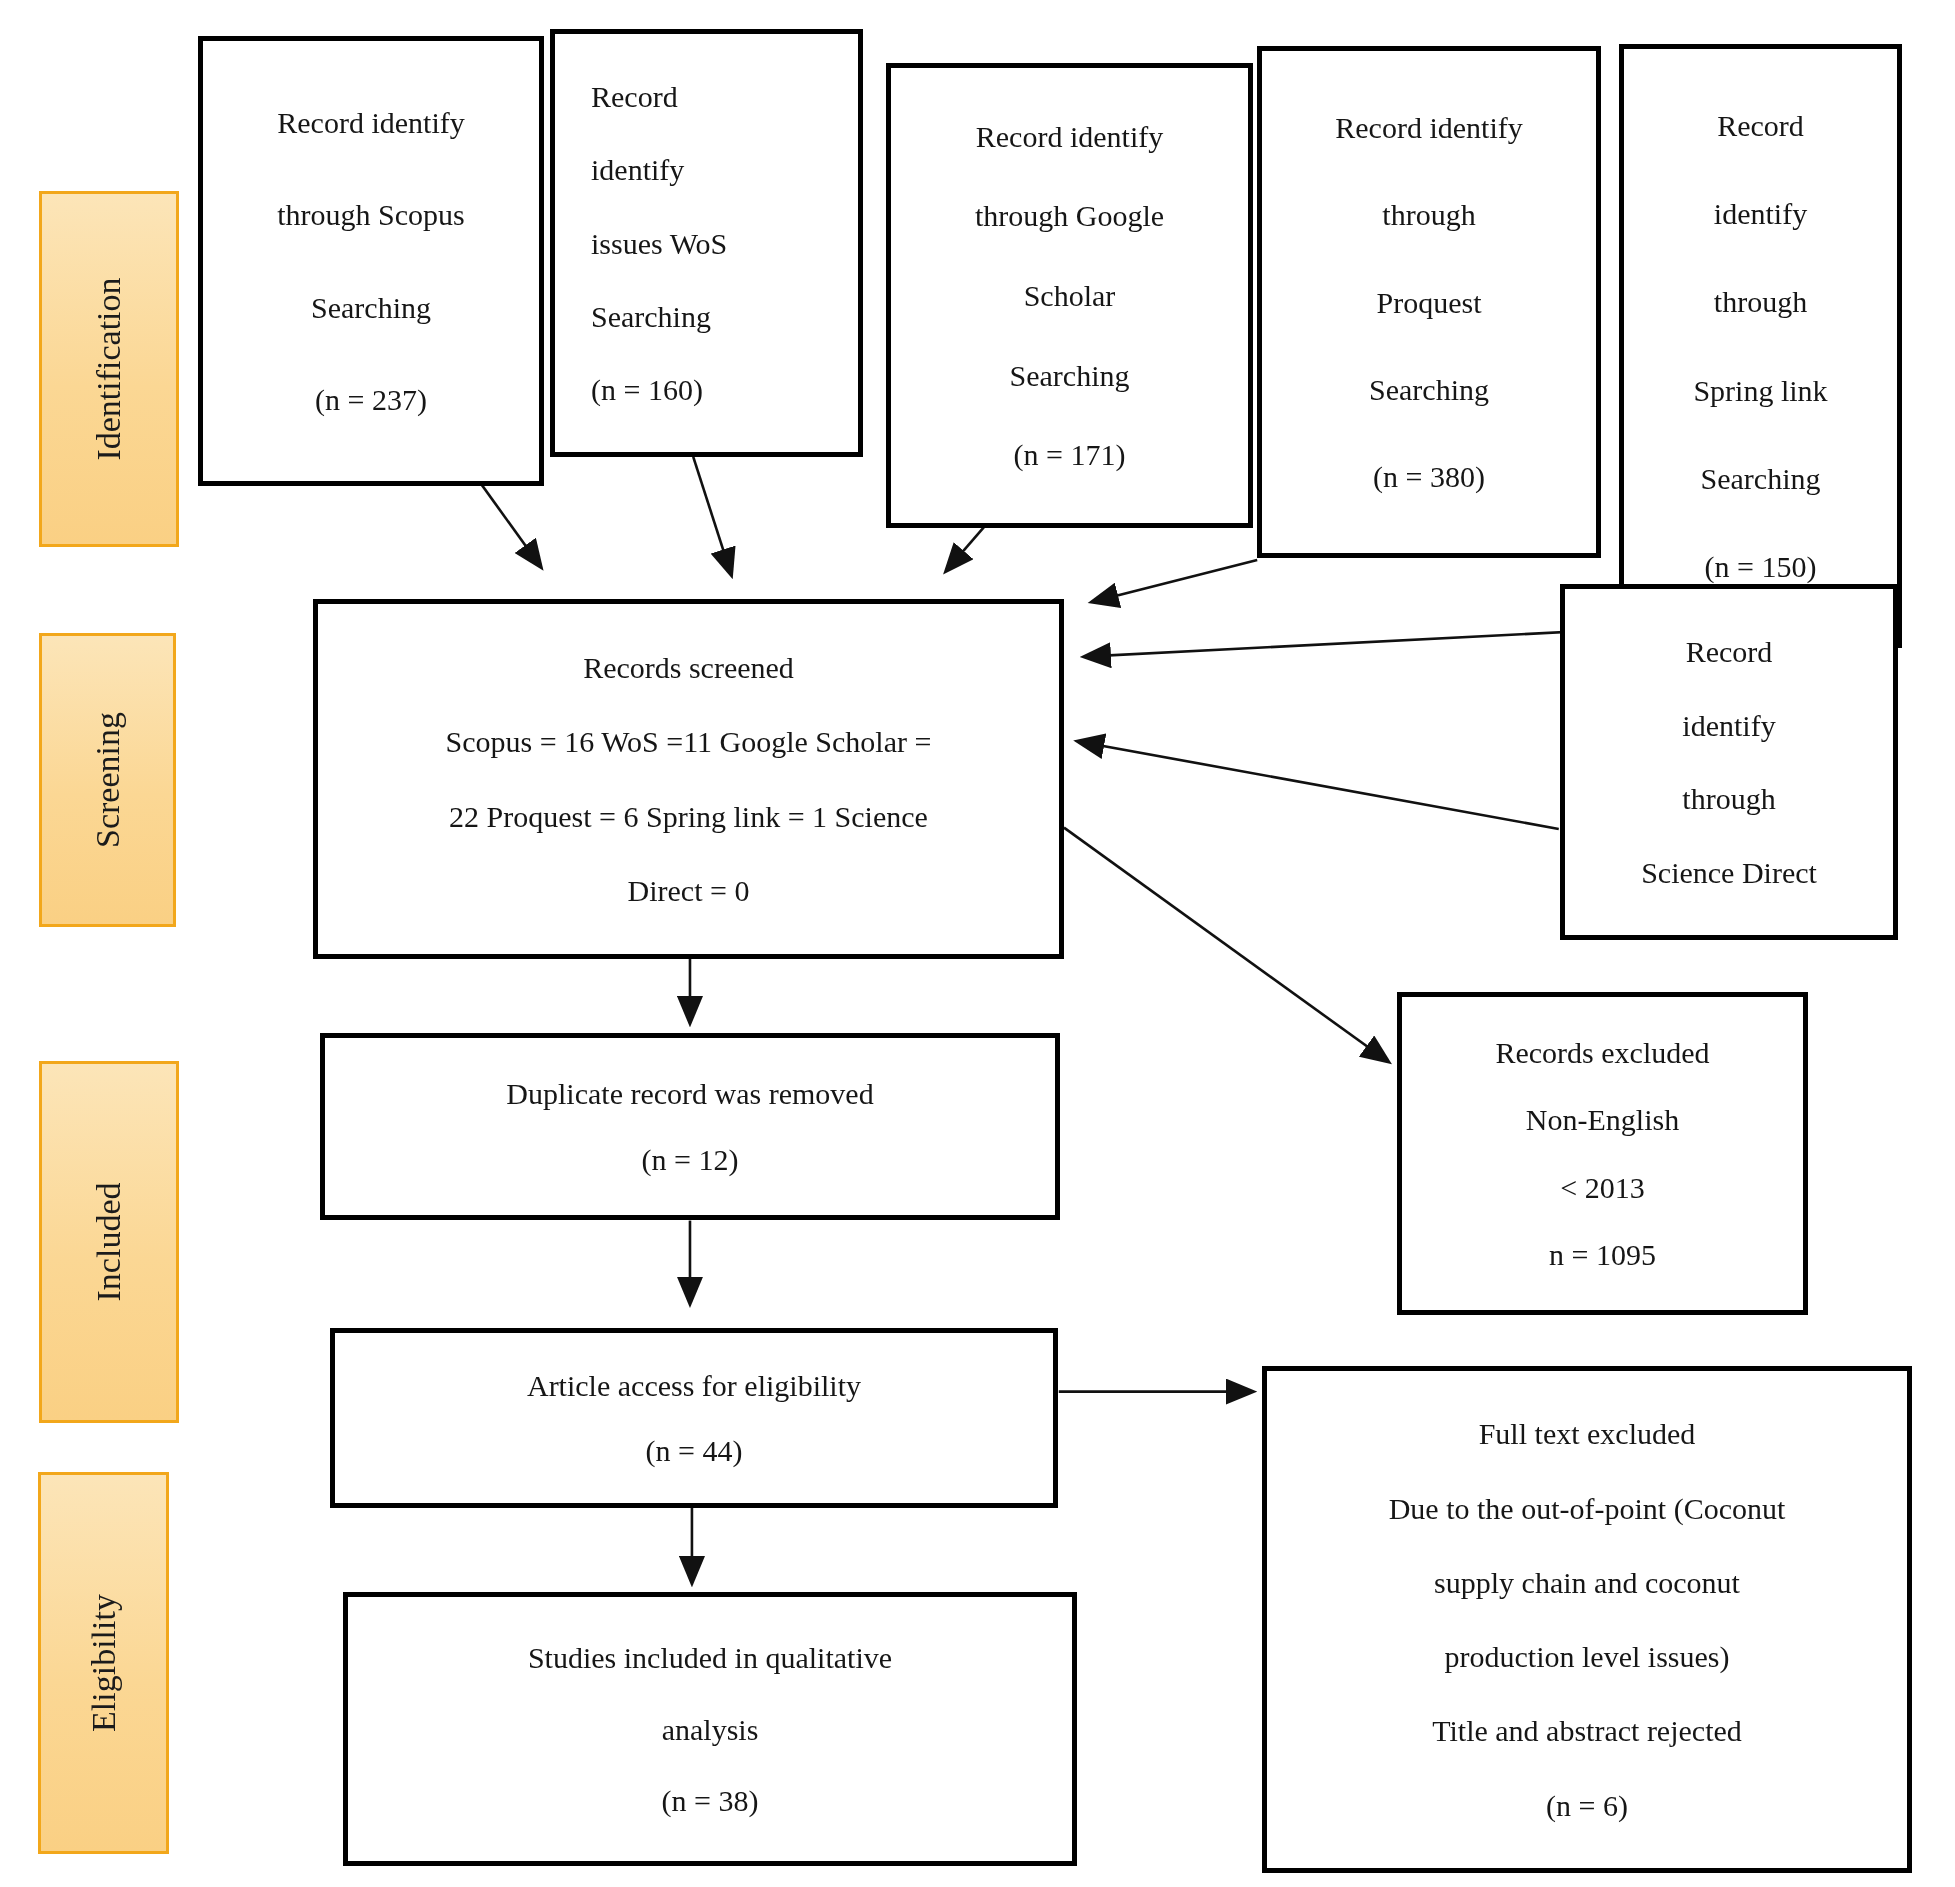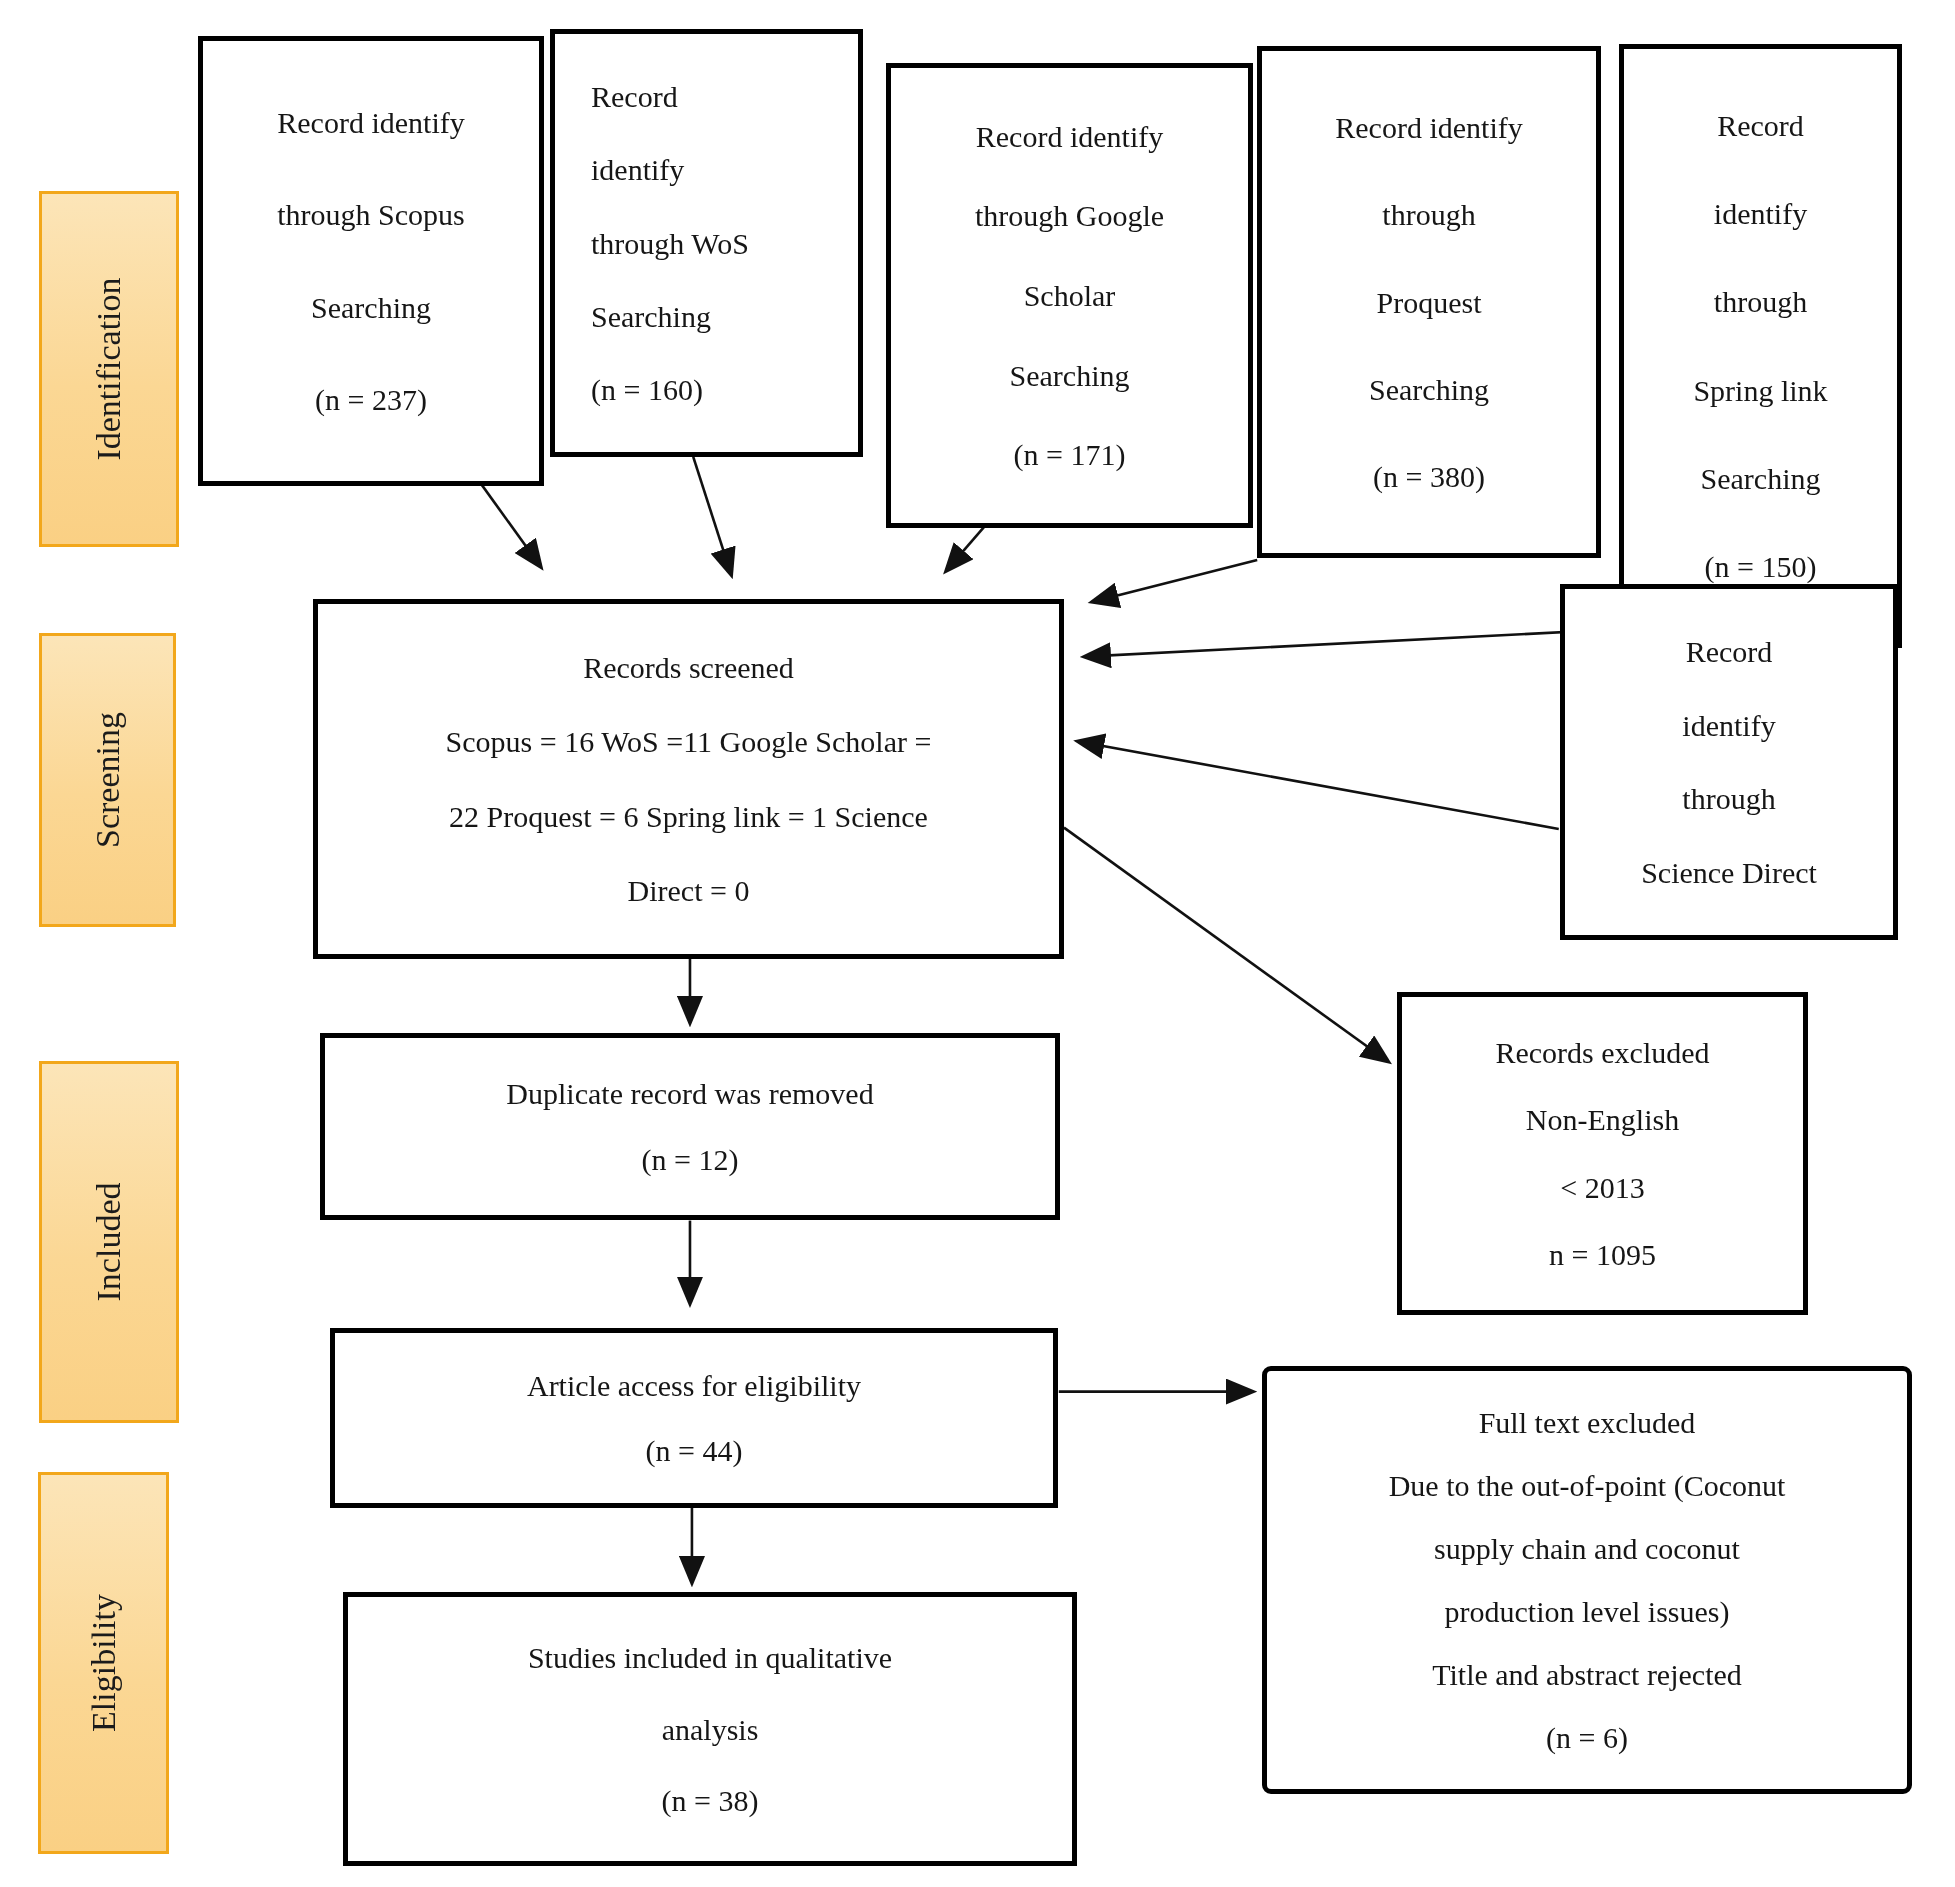--- a/index.html
+++ b/index.html
@@ -71,21 +71,21 @@
   <div class="node" style="left:198px; top:36px; width:346px; height:450px;">
     <div class="ln">Record identify</div>
     <div class="ln">through Scopus</div>
     <div class="ln">Searching</div>
     <div class="ln">(n = 237)</div>
   </div>
 
   <div class="node" style="left:550px; top:29px; width:313px; height:428px; align-items:flex-start; text-align:left; padding-left:36px;">
     <div class="ln">Record</div>
     <div class="ln">identify</div>
-    <div class="ln">through WoS</div>
+    <div class="ln">issues WoS</div>
     <div class="ln">Searching</div>
     <div class="ln">(n = 160)</div>
   </div>
 
   <div class="node" style="left:886px; top:63px; width:367px; height:465px;">
     <div class="ln">Record identify</div>
     <div class="ln">through Google</div>
     <div class="ln">Scholar</div>
     <div class="ln">Searching</div>
     <div class="ln">(n = 171)</div>
@@ -132,21 +132,21 @@
     <div class="ln">Non-English</div>
     <div class="ln">&lt; 2013</div>
     <div class="ln">n = 1095</div>
   </div>
 
   <div class="node" style="left:330px; top:1312px; width:728px; height:180px;margin-top:16px;">
     <div class="ln">Article access for eligibility</div>
     <div class="ln">(n = 44)</div>
   </div>
 
-  <div class="node" style="left:1262px; top:1366px; width:650px; height:428px;border-radius:9px;">
+  <div class="node" style="left:1262px; top:1366px; width:650px; height:507px;">
     <div class="ln">Full text excluded</div>
     <div class="ln">Due to the out-of-point (Coconut</div>
     <div class="ln">supply chain and coconut</div>
     <div class="ln">production level issues)</div>
     <div class="ln">Title and abstract rejected</div>
     <div class="ln">(n = 6)</div>
   </div>
 
   <div class="node" style="left:343px; top:1592px; width:734px; height:274px;">
     <div class="ln">Studies included in qualitative</div>

